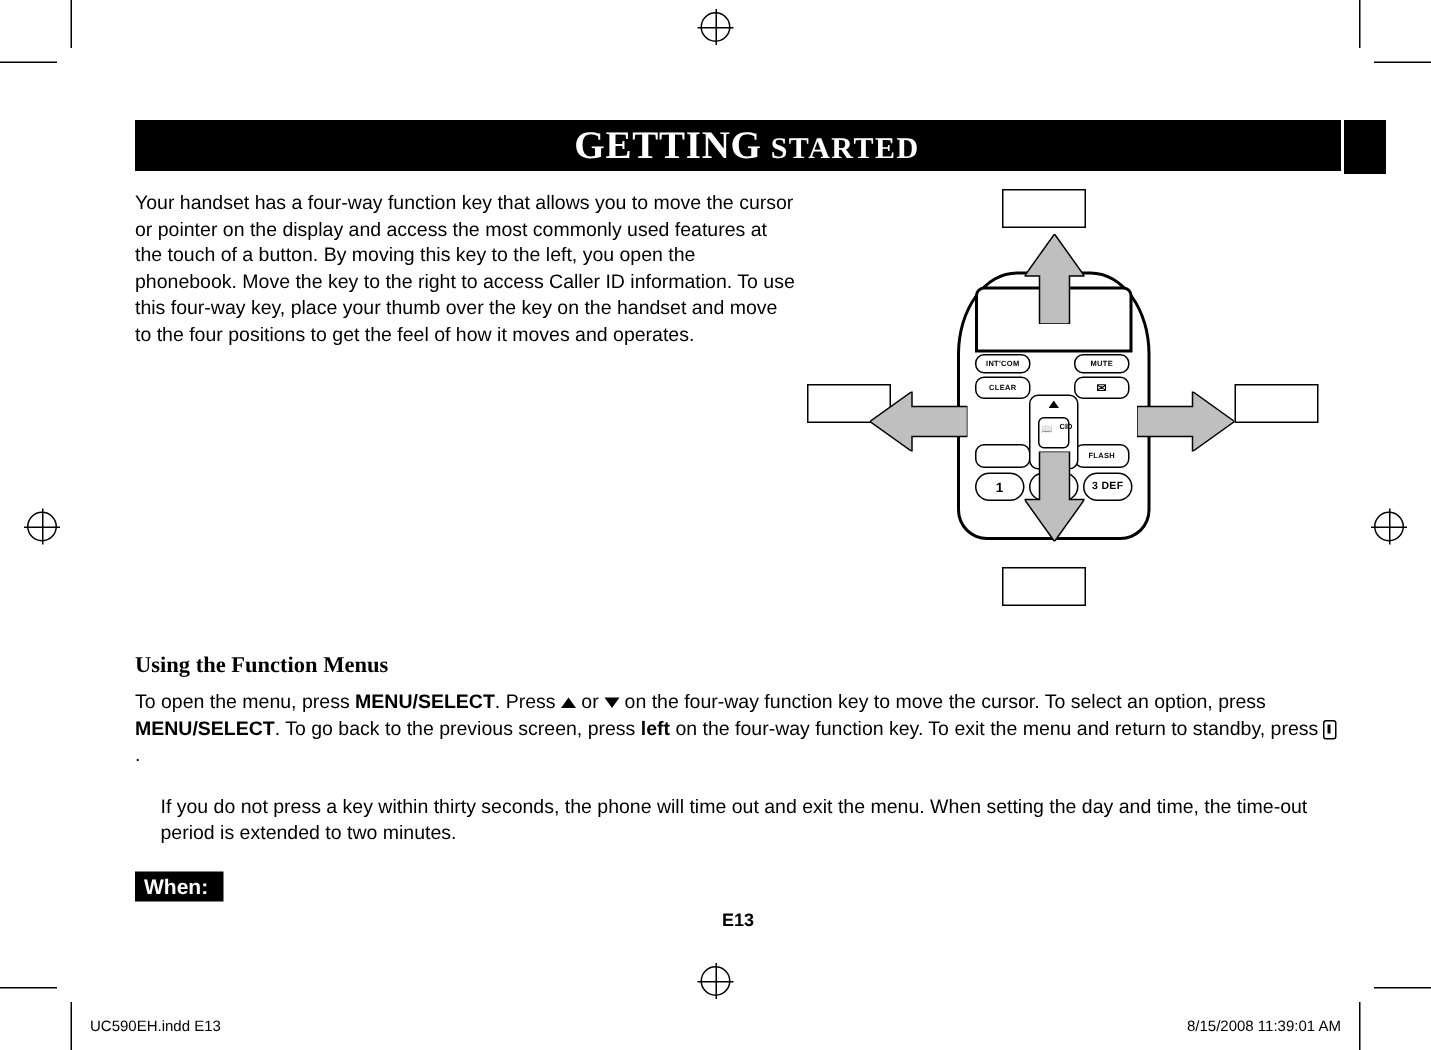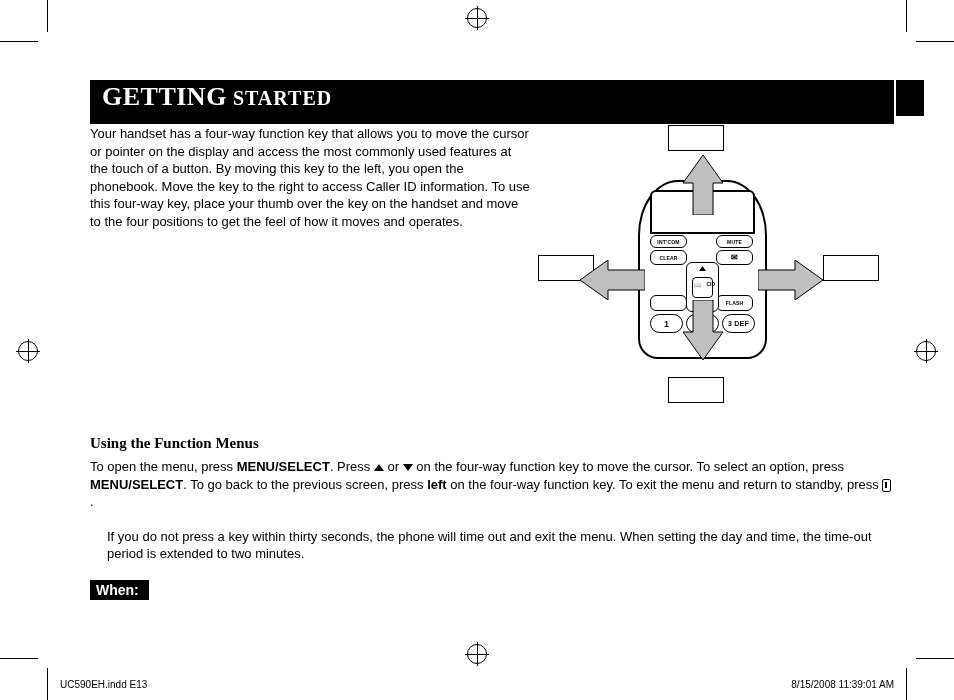--- a/index.html
+++ b/index.html
@@ -42,22 +42,23 @@
   .reg-right  { right:18px; top:341px; }
   .reg-bottom { left:467px; bottom:36px; }
 
   .page {
     position:absolute;
     left:90px; right:60px; top:80px; bottom:60px;
   }
   .title-bar {
     background:#000;
     color:#fff;
-    padding:2px 0 12px 12px;
-    margin-bottom:1px;
+    padding:2px 0 2px 12px;
+    margin-bottom:12px;
+    text-align:center;
   }
   .title-bar .big {
     font-family: Georgia, 'Times New Roman', serif;
     font-weight:bold;
     font-size:26px;
     letter-spacing:0.5px;
   }
   .title-bar .small {
     font-family: Georgia, 'Times New Roman', serif;
     font-weight:bold;
@@ -320,18 +321,19 @@
     <p style="margin:0 0 8px 0">
       <span>To open the menu, press </span><span class="bold">MENU/SELECT</span><span>. Press </span><span class="tri-up"></span><span> or </span><span class="tri-down"></span><span> on the four-way function key to move the cursor. To select an option, press </span><span class="bold">MENU/SELECT</span><span>. To go back to the previous screen, press </span><span class="bold">left</span><span> on the four-way function key. To exit the menu and return to standby, press </span><span class="end-icon"></span><span>.</span>
     </p>
     <p style="margin:17px">If you do not press a key within thirty seconds, the phone will time out and exit the menu. When setting the day and time, the time-out period is extended to two minutes.</p>
   </div>
 
   <div class="note-bar">
     <div class="note-label">When:</div>
   </div>
 
+  <div class="page-num">E13</div>
 </div>
 
 <div class="footer">
   <span>UC590EH.indd   E13</span>
   <span>8/15/2008   11:39:01 AM</span>
 </div>
 
 </body></html>

